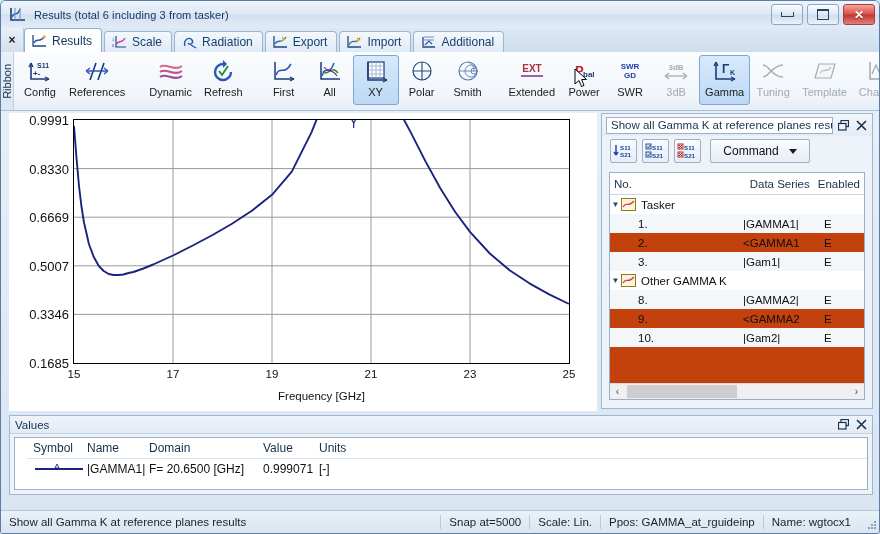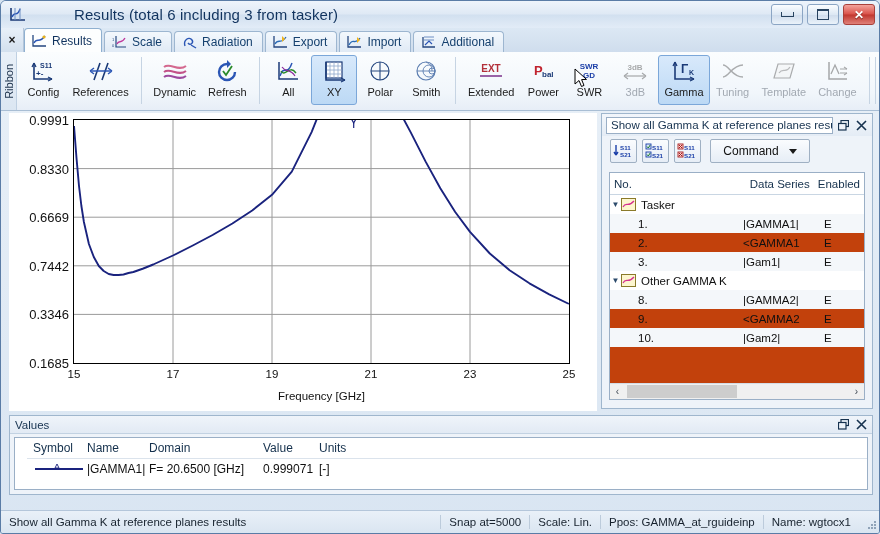--- a/index.html
+++ b/index.html
@@ -16,21 +16,21 @@
     overflow:hidden;
   }
   
   .titlebar{
     position:absolute;left:0;top:0;width:878px;height:27px;
     background:linear-gradient(180deg,#eef4fb 0%,#dfe9f5 48%,#d2e0f0 52%,#e2ecf7 100%);
     border-bottom:1px solid #b6c9de;
     display:flex;align-items:center;
   }
   .title-icon{width:20px;height:18px;margin-left:7px;margin-right:6px;position:relative;}
-  .title-text{font-size:15px;color:#11335e;letter-spacing:0.1px;margin-left:40px;}
+  .title-text{font-size:11px;color:#11335e;letter-spacing:0.1px;}
   .win-btns{position:absolute;right:4px;top:3px;display:flex;gap:4px;}
   .win-btn{
     width:30px;height:19px;border:1px solid #8ba5c4;border-radius:3px;
     background:linear-gradient(180deg,#fbfdff 0%,#dde8f4 50%,#cfdcec 52%,#eaf2fa 100%);
     display:flex;align-items:center;justify-content:center;
   }
   .win-btn.close{
     border-color:#a8403a;
     background:linear-gradient(180deg,#f3a39c 0%,#d9524a 48%,#c0372f 52%,#e08078 100%);
   }
@@ -346,20 +346,30 @@
         <span class="rb-lbl">Refresh</span>
       </div>
     </div>
     <div class="rb-sep"></div>
 
     <div class="rb-group">
       <div class="rb-btn">
         <span class="rb-ico">
           <svg width="28" height="26" viewBox="0 0 28 26">
             <path d="M5 3 L5 20 L24 20" stroke="#1b3a77" stroke-width="1.5" fill="none"></path>
+            <path d="M6 16 C10 6, 14 17, 21 5" stroke="#2b56b5" stroke-width="1.6" fill="none"></path>
+            <path d="M24 20 L20 18 M24 20 L20 22" stroke="#1b3a77" stroke-width="1.2" fill="none"></path>
+          </svg>
+        </span>
+        <span class="rb-lbl">First</span>
+      </div>
+      <div class="rb-btn">
+        <span class="rb-ico">
+          <svg width="28" height="26" viewBox="0 0 28 26">
+            <path d="M5 3 L5 20 L24 20" stroke="#1b3a77" stroke-width="1.5" fill="none"></path>
             <path d="M6 17 C10 5, 13 18, 18 4" stroke="#2b56b5" stroke-width="1.5" fill="none"></path>
             <path d="M7 12 C11 19, 15 5, 22 14" stroke="#2a8a2a" stroke-width="1.5" fill="none"></path>
             <path d="M8 8 C12 14, 16 9, 21 17" stroke="#8a2b9b" stroke-width="1.2" fill="none"></path>
           </svg>
         </span>
         <span class="rb-lbl">All</span>
       </div>
       <div class="rb-btn sel">
         <span class="rb-ico">
           <svg width="28" height="26" viewBox="0 0 28 26">
@@ -509,21 +519,21 @@
 
         <g>
           <path d="M274.7,-6 L284.7,-6 L279.7,3 Z" fill="#ffffff" stroke="#1a237e" stroke-width="1.2"></path>
           <line x1="279.7" y1="3" x2="279.7" y2="8" stroke="#1a237e" stroke-width="1.2"></line>
         </g>
       </svg>
 
       <div class="ylab" style="top:0px">0.9991</div>
       <div class="ylab" style="top:48.6px">0.8330</div>
       <div class="ylab" style="top:97.2px">0.6669</div>
-      <div class="ylab" style="top:145.8px">0.7442</div>
+      <div class="ylab" style="top:145.8px">0.5007</div>
       <div class="ylab" style="top:194.4px">0.3346</div>
       <div class="ylab" style="top:243px">0.1685</div>
 
       <div class="xlab" style="left:0px">15</div>
       <div class="xlab" style="left:99px">17</div>
       <div class="xlab" style="left:198px">19</div>
       <div class="xlab" style="left:297px">21</div>
       <div class="xlab" style="left:396px">23</div>
       <div class="xlab" style="left:495px">25</div>
     </div>

